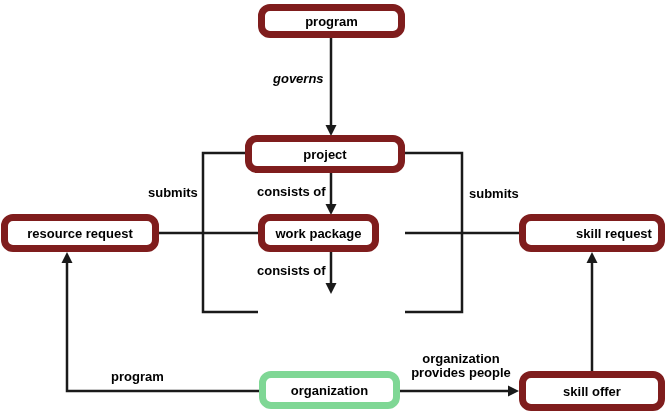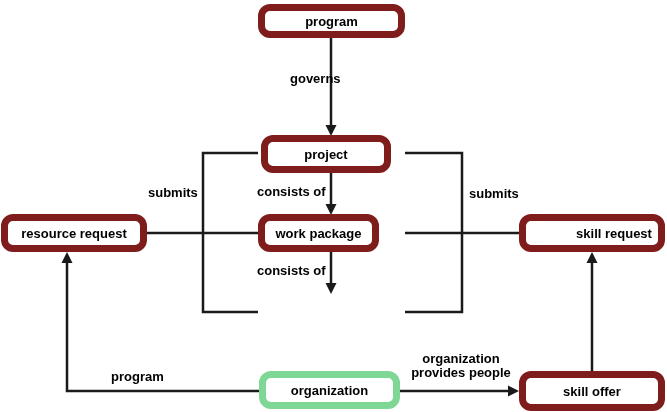--- a/index.html
+++ b/index.html
@@ -26,30 +26,30 @@
   .edge-label{
     position:absolute;
     font-size:13px;font-weight:bold;color:#000;
     white-space:nowrap;
     z-index:3;
   }
   .edge-label.center{text-align:center;white-space:normal;line-height:14px;}
 
   
   #n-program{left:258px;top:4px;width:147px;height:34px;}
-  #n-project{left:261px;top:135px;width:130px;height:38px;}
+  #n-project{left:245px;top:135px;width:160px;height:38px;}
   #n-work-package{left:258px;top:214px;width:121px;height:38px;}
   #n-task{left:258px;top:293px;width:147px;height:38px;}
-  #n-resource-request{left:1px;top:214px;width:146px;height:38px;}
+  #n-resource-request{left:1px;top:214px;width:158px;height:38px;}
   #n-skill-request{left:519px;top:214px;width:146px;height:38px;padding-left:44px;}
   #n-organization{left:259px;top:371px;width:141px;height:38px;}
   #n-skill-offer{left:519px;top:371px;width:146px;height:40px;}
 
   
-  #l-governs{left:290px;top:71px;}
+  #l-governs{left:273px;top:71px;font-style:italic;}
   #l-consists1{left:257px;top:184px;}
   #l-consists2{left:257px;top:263px;}
   #l-submits-left{left:148px;top:185px;}
   #l-submits-right{left:469px;top:186px;}
   #l-fulfills{left:111px;top:369px;}
   #l-provides{left:403px;top:352px;width:116px;}
 </style>
 </head>
 <body>
 

